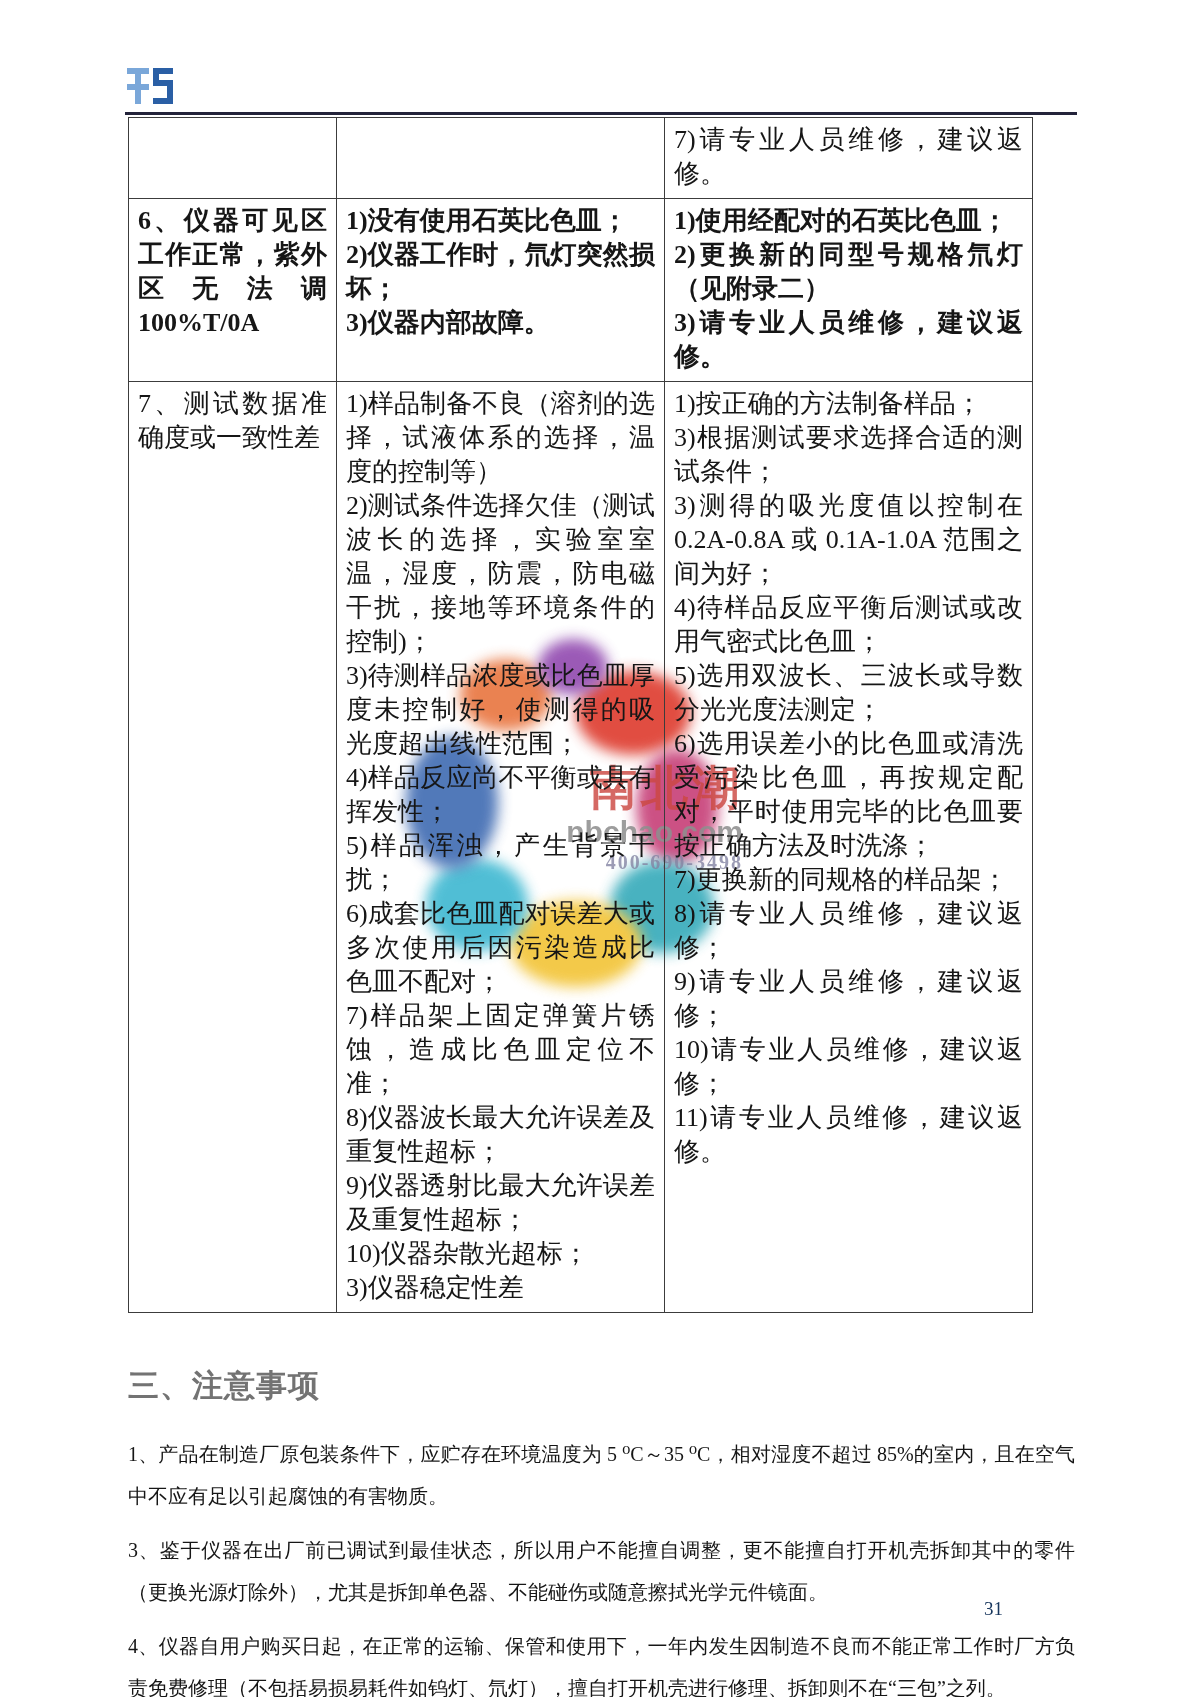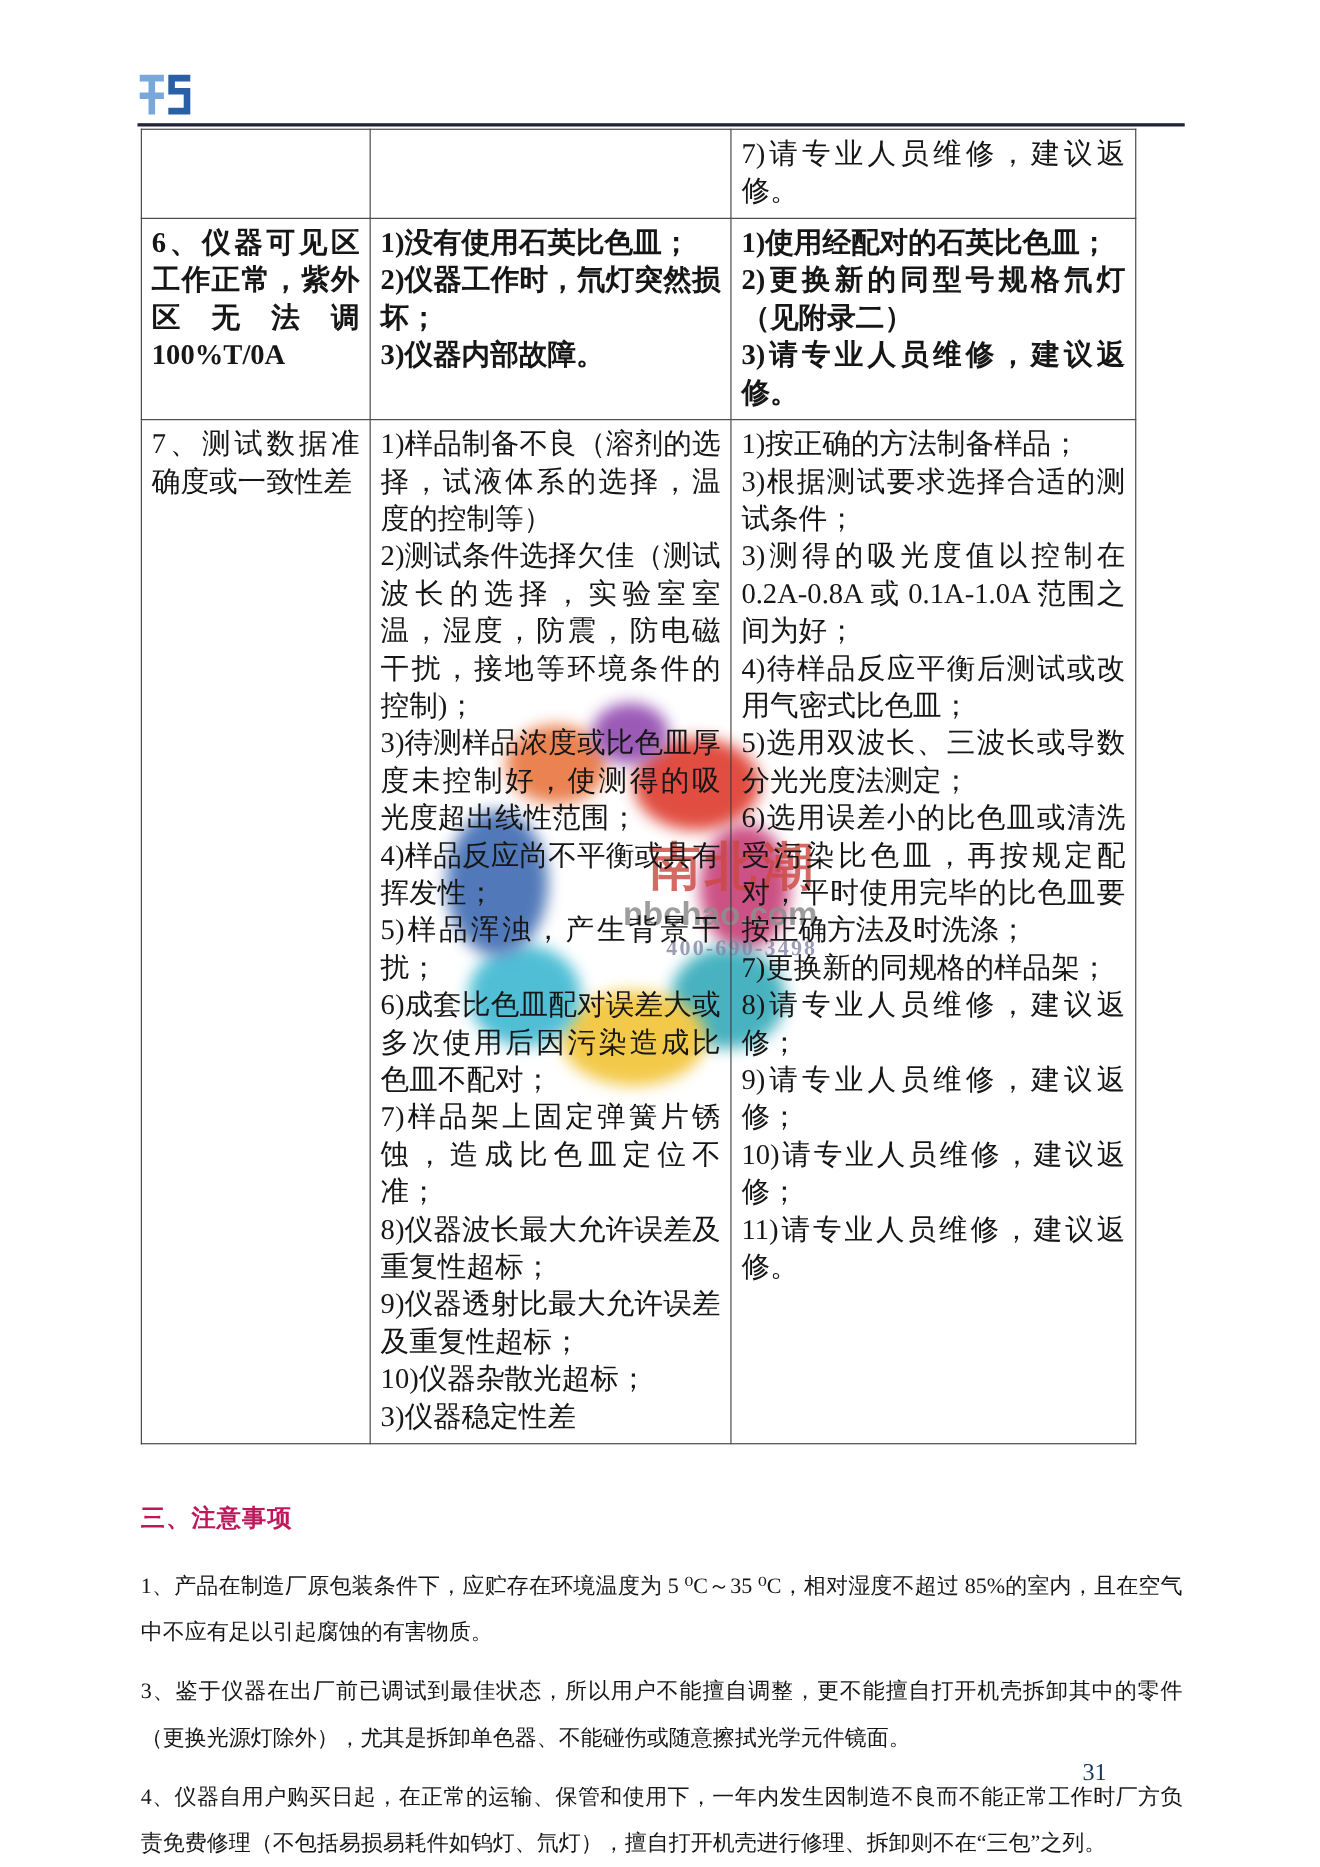--- a/index.html
+++ b/index.html
@@ -36,21 +36,21 @@
   }
   tr.row-carry td { height:36px; }
   tr.row-6 td { height:138px;font-weight:bold; }
   .cell-item { margin:0; text-align:justify; text-align-last:left; }
   .problem-text { text-align:justify; text-align-last:left; }
 
   
   .notes { margin-top:52px; width:947px; }
   .notes-heading {
     font-family:"Liberation Sans","DejaVu Sans",sans-serif;
-    font-size:22px; font-weight:bold; color:#be185d; letter-spacing:1px;
+    font-size:31px; font-weight:bold; color:#737373; letter-spacing:1px;
   }
   .note-para {
     font-size:20px; line-height:42px;
     text-align:justify; text-align-last:left;
     margin-top:12px;
   }
   .note-para:first-of-type { margin-top:26px; }
 
   
   .watermark {
@@ -75,21 +75,21 @@
   }
   .wm-domain {
     top:170px; font-size:30px; color:rgba(128,128,128,0.88);
     font-family:"Liberation Sans","DejaVu Sans",sans-serif;
   }
   .wm-phone { top:206px; font-size:20px; letter-spacing:2px; color:rgba(115,115,150,0.8);font-family:Liberation Serif, serif; }
 
   
   .page-number {
     position:absolute; left:984px; top:1598px;
-    font-size:22px; color:#17365d;
+    font-size:19px; color:#17365d;
     font-family:"Liberation Serif","DejaVu Serif",serif;
   }
 </style>
 </head>
 <body>
 
 <div class="page">
 
   <div class="watermark">
     <div class="blob b1"></div>

